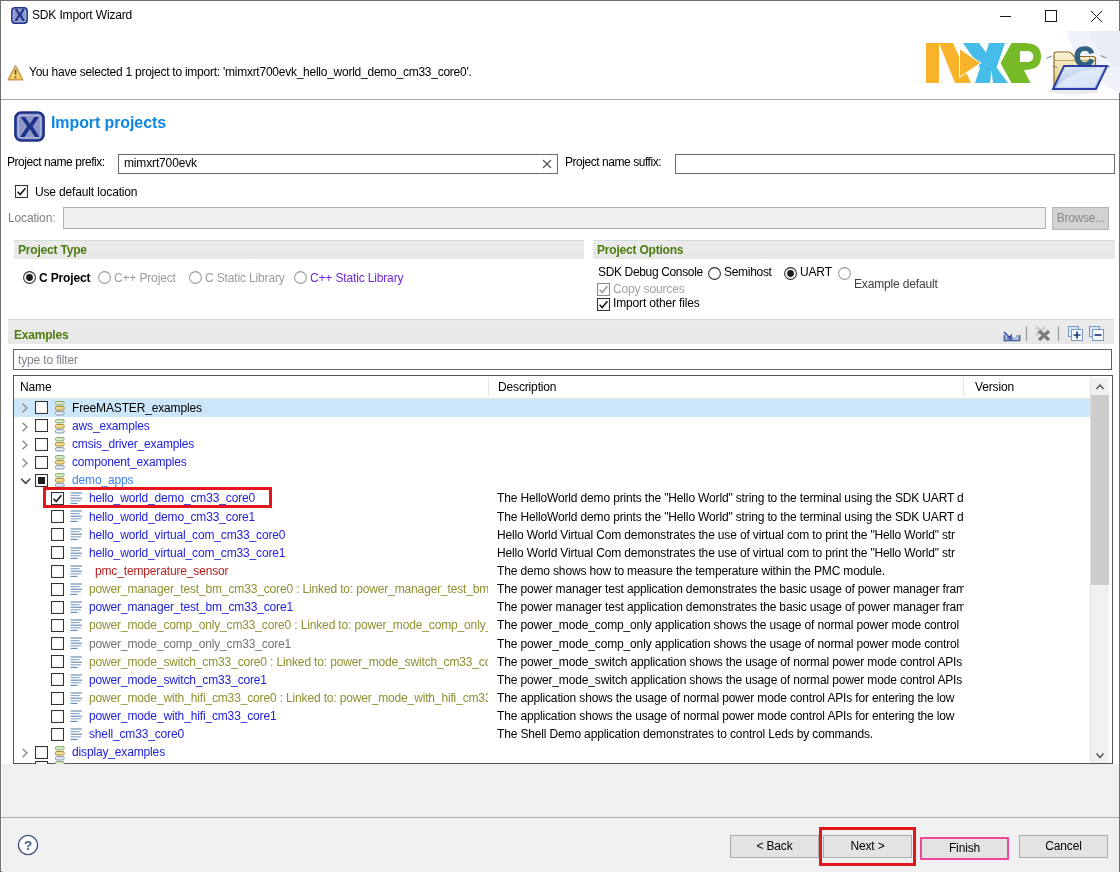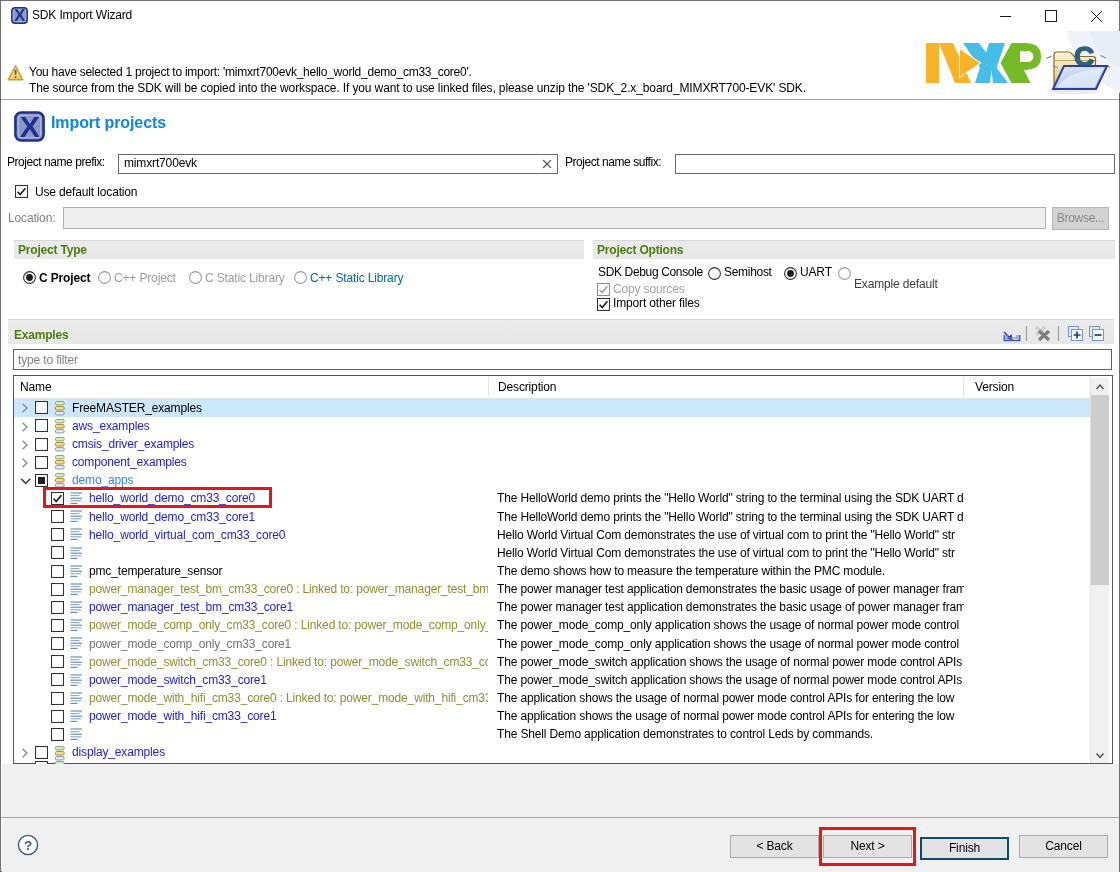--- a/index.html
+++ b/index.html
@@ -45,21 +45,20 @@
         <linearGradient id="wt" x1="0" y1="0" x2="0" y2="1">
           <stop offset="0" stop-color="#fdf3c0"></stop>
           <stop offset="1" stop-color="#f6c84e"></stop>
         </linearGradient>
       </defs>
 <path d="M8.5,1.8 L15.8,15.8 L1.2,15.8 Z" fill="url(#wt)" stroke="#c79c4e" stroke-width="1.5" stroke-linejoin="round"></path>
 <rect x="7.6" y="5.6" width="1.9" height="5.2" rx="0.9" fill="#7a5a1e"></rect>
 <rect x="7.6" y="12.2" width="1.9" height="2" rx="0.9" fill="#7a5a1e"></rect>
 </svg>
 <div class="lbl" style="left:28px;top:64px;letter-spacing:-0.25px">You have selected 1 project to import: 'mimxrt700evk_hello_world_demo_cm33_core0'.</div>
-<div class="lbl" style="left:28px;top:80px;letter-spacing:-0.12px">The source from the SDK will be copied into the workspace. If you want to use linked files, please unzip the 'SDK_2.x_board_MIMXRT700-EVK' SDK.</div>
 
 <svg class="abs" style="left:925px;top:42px" width="116" height="40" viewBox="0 0 116 40">
 <path d="M37,0 H53 L60,9.5 63,0 H79 L70.5,24.5 82,40 H67 L65.5,27 64,40 H49 L54,24.5 Z" fill="#45bde8"></path>
 <path d="M0,0 H27 L45,40 H29 L13,0 V40 H0 Z" fill="#f9b32a"></path>
 <path d="M34,6.5 L54,20 34,33.5 Z" fill="#f9b32a" stroke="#fff" stroke-width="1.8" paint-order="stroke"></path>
 <path d="M85.5,0 H98 C110.5,0 115,5 115,13.5 C115,22 110.5,27 98,27 L104.5,40 H85.5 L74.5,20 Z M94,8 H100.5 C105,8 107.3,10 107.3,13.5 C107.3,17 105,19 100.5,19 H94 Z" fill="#76ba28" fill-rule="evenodd" stroke="#fff" stroke-width="1.8" paint-order="stroke"></path>
 </svg>
 
 <svg class="abs" style="left:1042px;top:40px" width="68" height="54" viewBox="0 0 68 54">
 <defs>
@@ -139,21 +138,21 @@
 <circle cx="6.5" cy="6.5" r="5.9" fill="#fff" stroke="#9b9b9b" stroke-width="1.1"></circle>
     </svg>
     <div class="lbl" style="left:113px;top:270px;color:#9b9b9b">C++ Project</div>
 <svg class="abs" style="left:188px;top:270px" width="13" height="13" viewBox="0 0 13 13">
 <circle cx="6.5" cy="6.5" r="5.9" fill="#fff" stroke="#9b9b9b" stroke-width="1.1"></circle>
     </svg>
     <div class="lbl" style="left:204px;top:270px;color:#9b9b9b">C Static Library</div>
 <svg class="abs" style="left:293px;top:270px" width="13" height="13" viewBox="0 0 13 13">
 <circle cx="6.5" cy="6.5" r="5.9" fill="#fff" stroke="#9b9b9b" stroke-width="1.1"></circle>
     </svg>
-    <div class="lbl" style="left:309px;top:270px;color:#0369a1">C++ Static Library</div>
+    <div class="lbl" style="left:309px;top:270px;color:#6d28d9">C++ Static Library</div>
 
 <div class="lbl" style="left:597px;top:264px;letter-spacing:-0.35px">SDK Debug Console</div>
 <svg class="abs" style="left:707px;top:265.5px" width="13" height="13" viewBox="0 0 13 13">
 <circle cx="6.5" cy="6.5" r="5.9" fill="#fff" stroke="#2f2f2f" stroke-width="1.1"></circle>
     </svg>
     <div class="lbl" style="left:723px;top:264px;letter-spacing:-0.3px">Semihost</div>
 <svg class="abs" style="left:783px;top:265.5px" width="13" height="13" viewBox="0 0 13 13">
 <circle cx="6.5" cy="6.5" r="5.9" fill="#fff" stroke="#2f2f2f" stroke-width="1.1"></circle>
       <circle cx="6.5" cy="6.5" r="3.4" fill="#1c1c1c"></circle>
     </svg>
@@ -338,34 +337,35 @@
       </svg>
       <svg class="abs" style="left:55.5px;top:148.6px" width="13" height="14" viewBox="0 0 13 14">
 <g stroke-width="1.1">
 <line x1="0.5" y1="1" x2="12" y2="1" stroke="#5d88b5"></line>
 <line x1="0.5" y1="3.6" x2="9.5" y2="3.6" stroke="#84a7c9"></line>
 <line x1="0.5" y1="6.2" x2="12" y2="6.2" stroke="#5d88b5"></line>
 <line x1="0.5" y1="8.8" x2="11" y2="8.8" stroke="#84a7c9"></line>
 <line x1="0.5" y1="11.4" x2="7.5" y2="11.4" stroke="#5d88b5"></line>
 </g>
       </svg>
+      <div class="abs tname" style="left:75px;top:147.79999999999998px;color:#2121dd;width:399px">hello_world_virtual_com_cm33_core1</div>
 <div class="abs tdesc" style="left:483px;top:147.79999999999998px">Hello World Virtual Com demonstrates the use of virtual com to print the "Hello World" str</div>
 <svg class="abs" style="left:37px;top:166.5px" width="13" height="13" viewBox="0 0 13 13">
 <rect x="0.5" y="0.5" width="12" height="12" fill="#fff" stroke="#333333" stroke-width="1.1"></rect>
       </svg>
       <svg class="abs" style="left:55.5px;top:166.70000000000002px" width="13" height="14" viewBox="0 0 13 14">
 <g stroke-width="1.1">
 <line x1="0.5" y1="1" x2="12" y2="1" stroke="#5d88b5"></line>
 <line x1="0.5" y1="3.6" x2="9.5" y2="3.6" stroke="#84a7c9"></line>
 <line x1="0.5" y1="6.2" x2="12" y2="6.2" stroke="#5d88b5"></line>
 <line x1="0.5" y1="8.8" x2="11" y2="8.8" stroke="#84a7c9"></line>
 <line x1="0.5" y1="11.4" x2="7.5" y2="11.4" stroke="#5d88b5"></line>
 </g>
       </svg>
-      <div class="abs tname" style="left:75px;top:165.9px;color:#000000;width:399px">pmc_temperature_sensor</div>
+      <div class="abs tname" style="left:81px;top:165.9px;color:#b91c1c;width:399px">pmc_temperature_sensor</div>
 <div class="abs tdesc" style="left:483px;top:165.9px">The demo shows how to measure the temperature within the PMC module.</div>
 <svg class="abs" style="left:37px;top:184.7px" width="13" height="13" viewBox="0 0 13 13">
 <rect x="0.5" y="0.5" width="12" height="12" fill="#fff" stroke="#333333" stroke-width="1.1"></rect>
       </svg>
       <svg class="abs" style="left:55.5px;top:184.9px" width="13" height="14" viewBox="0 0 13 14">
 <g stroke-width="1.1">
 <line x1="0.5" y1="1" x2="12" y2="1" stroke="#5d88b5"></line>
 <line x1="0.5" y1="3.6" x2="9.5" y2="3.6" stroke="#84a7c9"></line>
 <line x1="0.5" y1="6.2" x2="12" y2="6.2" stroke="#5d88b5"></line>
 <line x1="0.5" y1="8.8" x2="11" y2="8.8" stroke="#84a7c9"></line>
@@ -477,20 +477,21 @@
       </svg>
       <svg class="abs" style="left:55.5px;top:330.09999999999997px" width="13" height="14" viewBox="0 0 13 14">
 <g stroke-width="1.1">
 <line x1="0.5" y1="1" x2="12" y2="1" stroke="#5d88b5"></line>
 <line x1="0.5" y1="3.6" x2="9.5" y2="3.6" stroke="#84a7c9"></line>
 <line x1="0.5" y1="6.2" x2="12" y2="6.2" stroke="#5d88b5"></line>
 <line x1="0.5" y1="8.8" x2="11" y2="8.8" stroke="#84a7c9"></line>
 <line x1="0.5" y1="11.4" x2="7.5" y2="11.4" stroke="#5d88b5"></line>
 </g>
       </svg>
+      <div class="abs tname" style="left:75px;top:329.3px;color:#2121dd;width:399px">shell_cm33_core0</div>
 <div class="abs tdesc" style="left:483px;top:329.3px">The Shell Demo application demonstrates to control Leds by commands.</div>
 <svg class="abs" style="left:5.5px;top:350.2px" width="10" height="10" viewBox="0 0 10 10">
 <polyline points="2.6,0.8 7,5 2.6,9.2" fill="none" stroke="#8c8c8c" stroke-width="1.4"></polyline>
       </svg>
       <svg class="abs" style="left:21px;top:348.0px" width="13" height="13" viewBox="0 0 13 13">
 <rect x="0.5" y="0.5" width="12" height="12" fill="#fff" stroke="#333333" stroke-width="1.1"></rect>
       </svg>
       <svg class="abs" style="left:41px;top:347.5px" width="11" height="15" viewBox="0 0 11 15">
 <rect x="0.5" y="0.55" width="8.6" height="3.3" rx="1.2" fill="#dcedc4" stroke="#7fa871" stroke-width="1"></rect>
 <rect x="0.5" y="5.45" width="8.6" height="3.6" rx="1.2" fill="#f3dd90" stroke="#b0892a" stroke-width="1"></rect>
@@ -510,16 +511,16 @@
 <div class="abs" style="left:42px;top:486px;width:229px;height:21px;border:3.3px solid #e1171c"></div>
 
 <div class="abs" style="left:1px;top:763px;width:1117px;height:108px;background:#f0f0f0"></div>
 <div class="abs" style="left:0;top:816px;width:1118px;height:1px;background:#ababab"></div>
 <svg class="abs" style="left:16px;top:833px" width="22" height="22" viewBox="0 0 22 22">
 <circle cx="11" cy="11" r="9.6" fill="#fafafa" stroke="#44597e" stroke-width="1.4"></circle>
 <text x="11" y="16" text-anchor="middle" font-family="Liberation Sans,sans-serif" font-size="13.5" font-weight="bold" fill="#44597e">?</text>
 </svg>
 <div class="btn" style="left:729px;top:834px">&lt; Back</div>
 <div class="btn" style="left:822px;top:834px">Next &gt;</div>
-<div class="btn" style="left:919px;top:836px;border:2px solid #0c4a6e;line-height:19px">Finish</div>
+<div class="btn" style="left:919px;top:836px;border:2px solid #ec4899;line-height:19px">Finish</div>
 <div class="btn" style="left:1018px;top:834px">Cancel</div>
 <div class="abs" style="left:817.5px;top:826px;width:97px;height:38.5px;border:3.8px solid #e1171c"></div>
 
 </div>
 </body></html>

